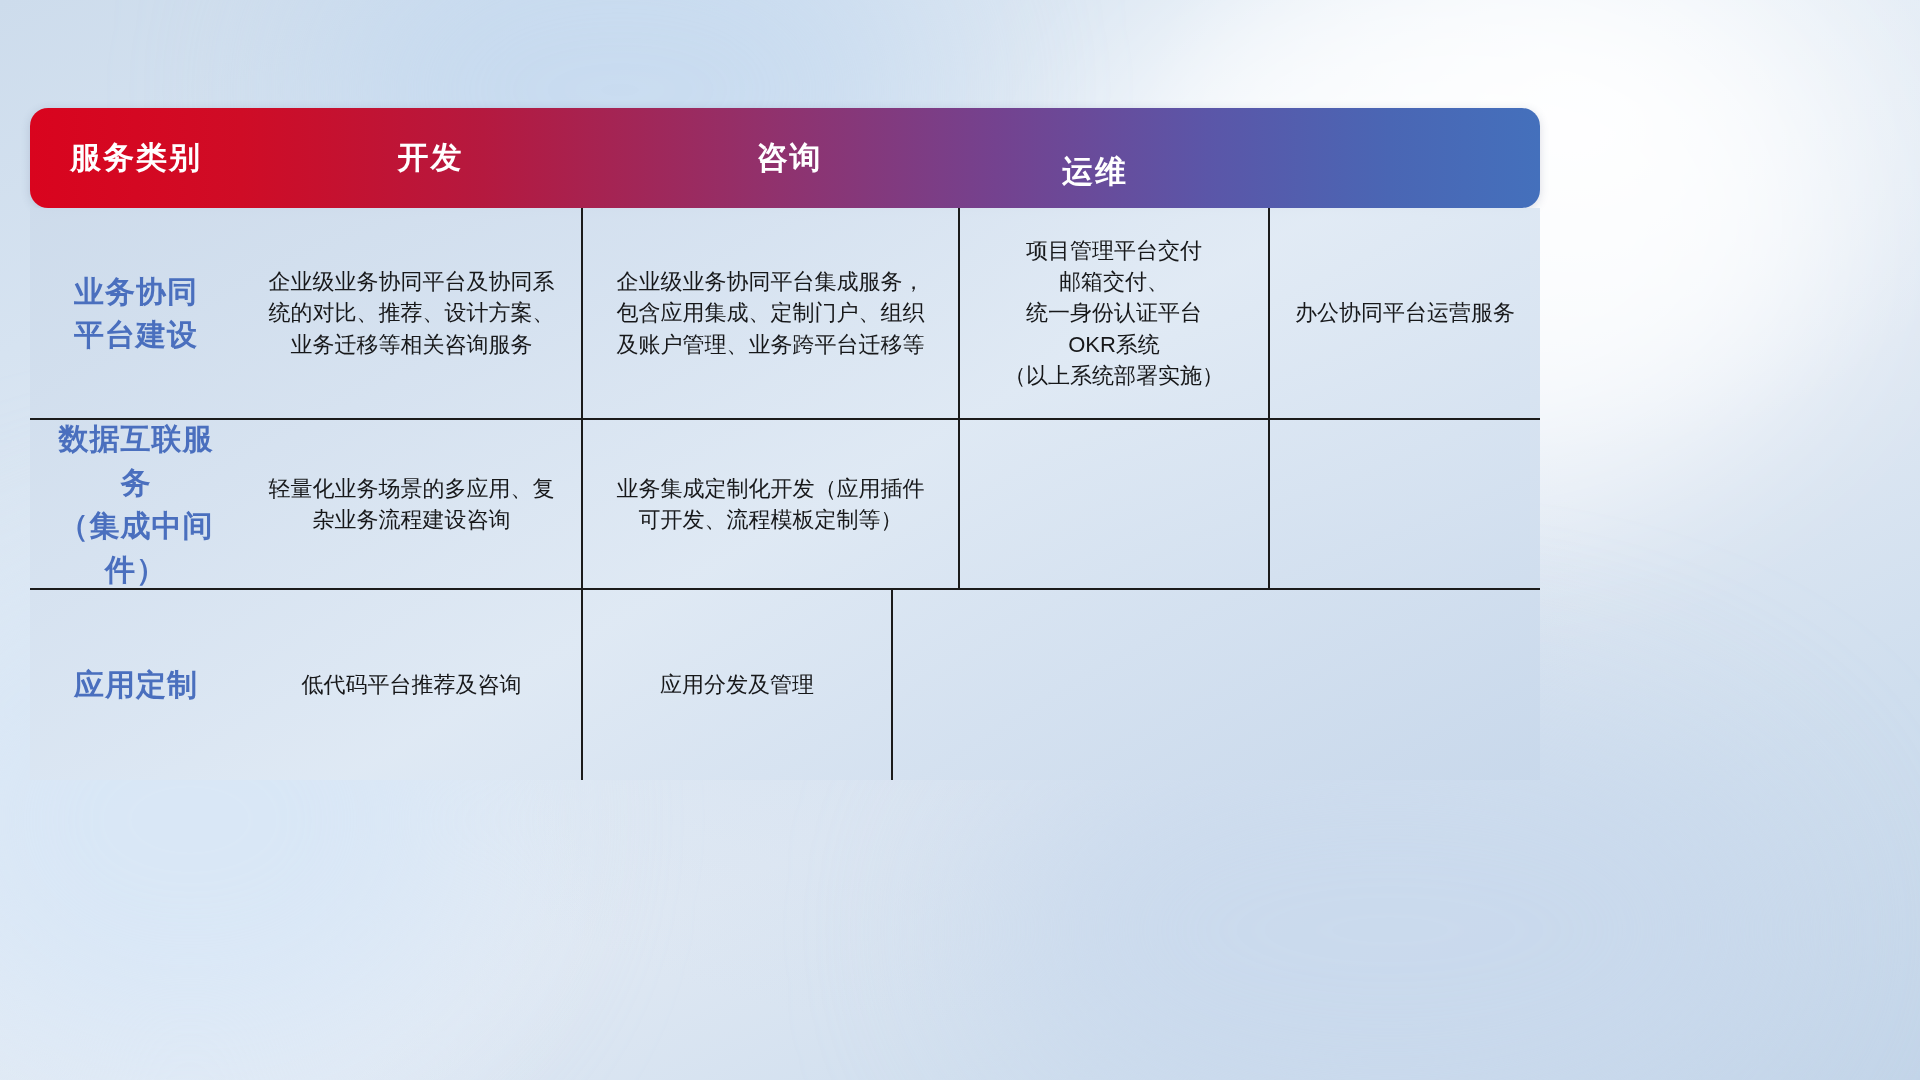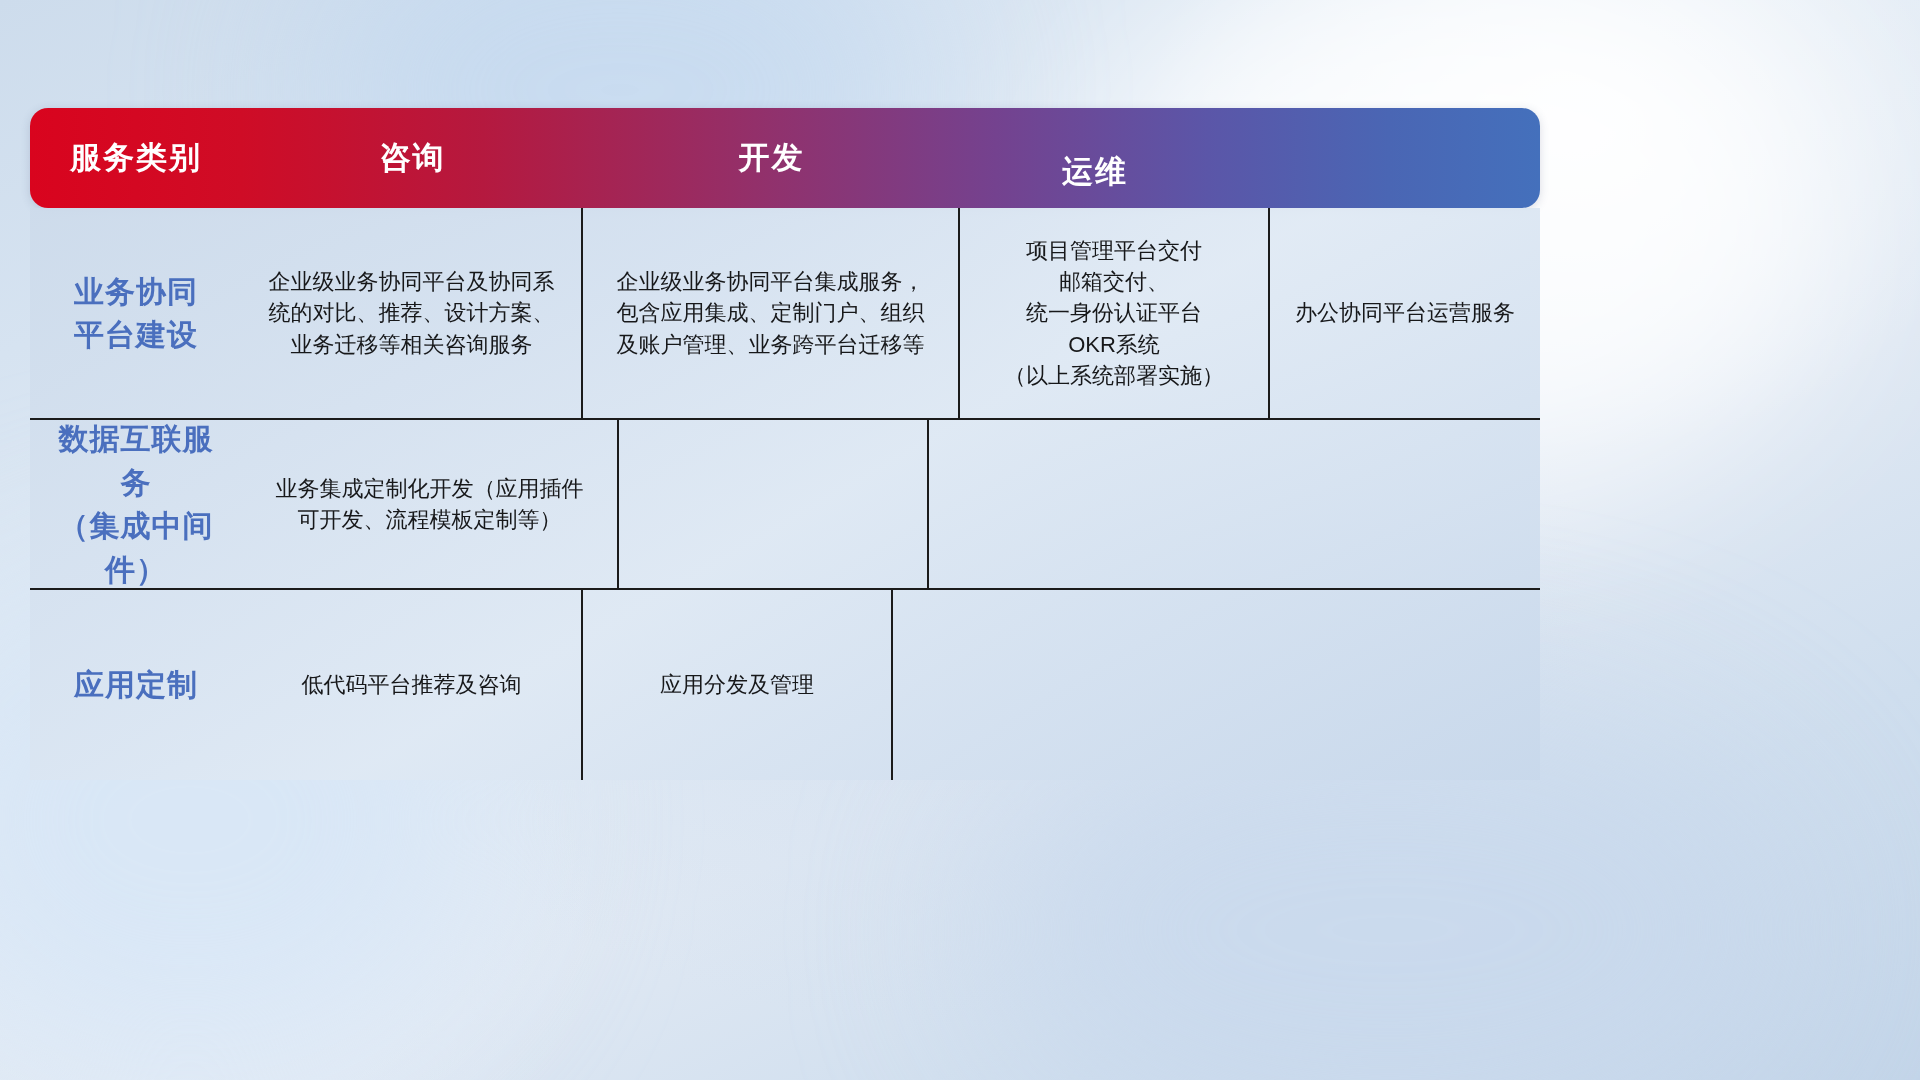--- a/index.html
+++ b/index.html
@@ -146,22 +146,22 @@
 
   <div class="blob blob-a"></div>
   <div class="blob blob-b"></div>
   <div class="blob blob-c"></div>
   <div class="blob blob-d"></div>
 
   <div class="table-wrap">
 
     <div class="thead">
       <div class="th h0">服务类别</div>
+      <div class="th h2">开发</div>
       <div class="th h1">咨询</div>
-      <div class="th h2">开发</div>
       <div class="th h4">运维</div>
     </div>
 
     <div class="tbody">
 
       <div class="row row-sep r0">
         <div class="cell cat c0">业务协同
 平台建设</div>
         <div class="cell cell-div c1">企业级业务协同平台及协同系
 统的对比、推荐、设计方案、
@@ -173,20 +173,22 @@
 邮箱交付、
 统一身份认证平台
 OKR系统
 （以上系统部署实施）</div>
         <div class="cell c4">办公协同平台运营服务</div>
       </div>
 
       <div class="row row-sep r1">
         <div class="cell cat c0">数据互联服务
 （集成中间件）</div>
+        <div class="cell cell-div c1">轻量化业务场景的多应用、复
+杂业务流程建设咨询</div>
         <div class="cell cell-div c2">业务集成定制化开发（应用插件
 可开发、流程模板定制等）</div>
         <div class="cell cell-div c3"></div>
         <div class="cell c4"></div>
       </div>
 
       <div class="row r2">
         <div class="cell cat c0">应用定制</div>
         <div class="cell cell-div c1">低代码平台推荐及咨询</div>
         <div class="cell cell-div c3">应用分发及管理</div>

